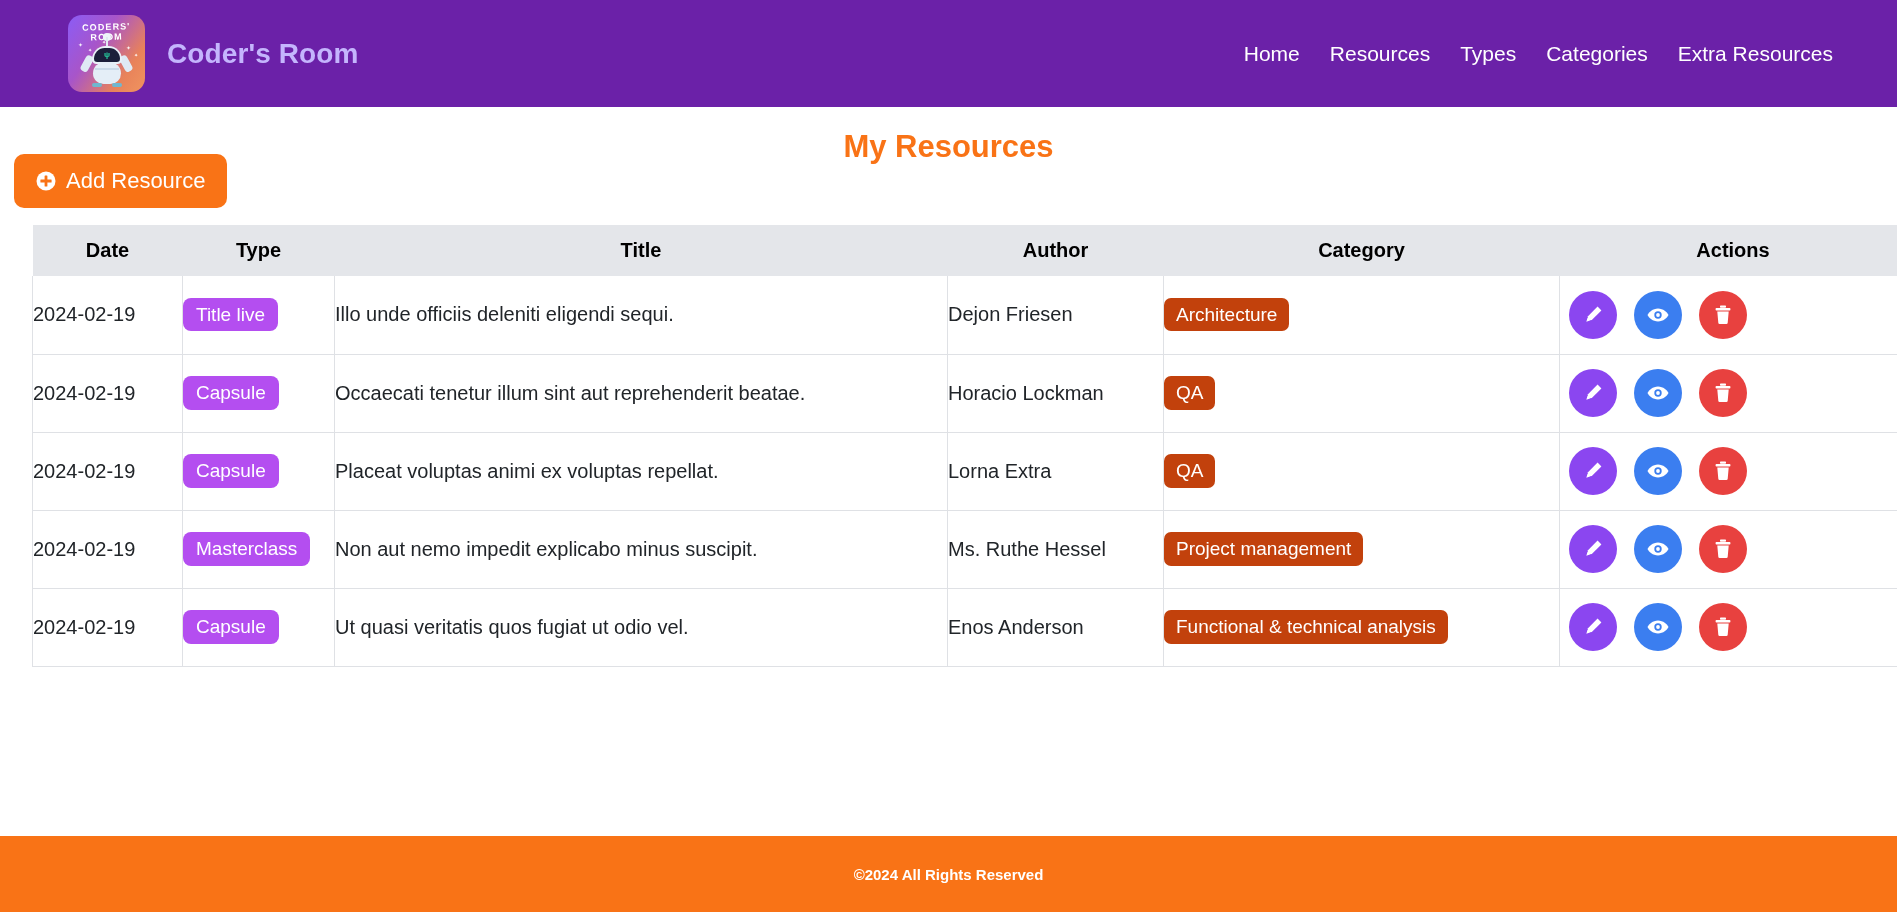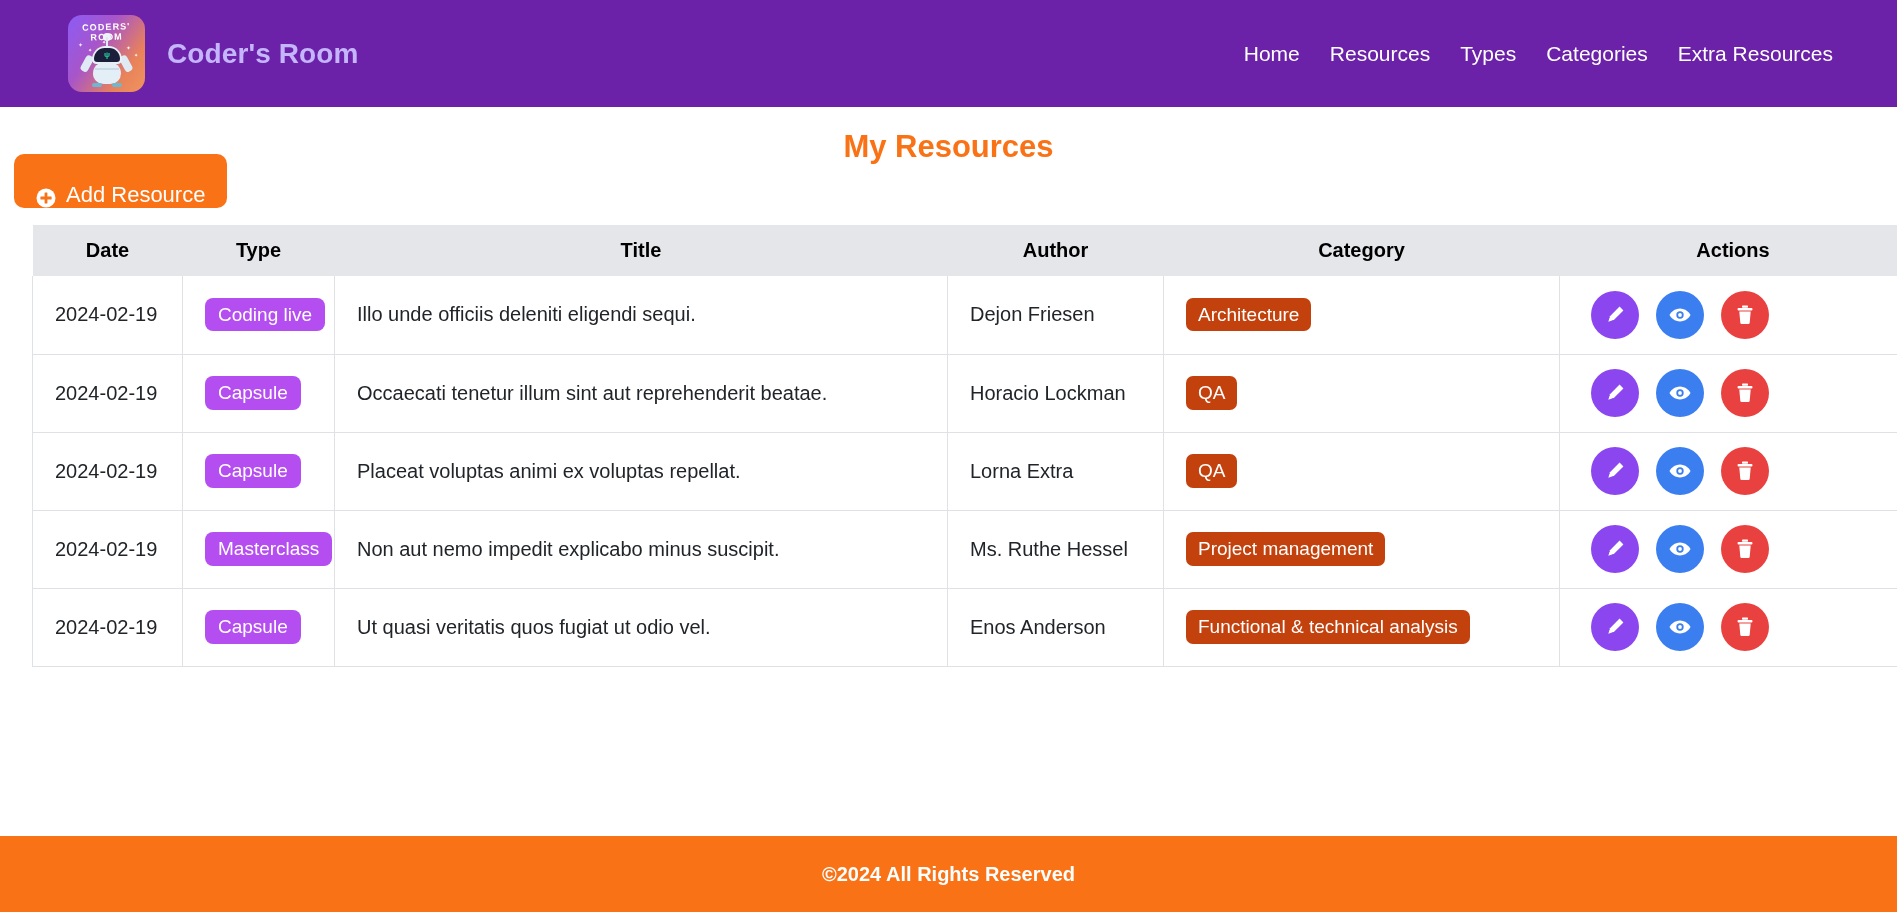--- a/index.html
+++ b/index.html
@@ -145,21 +145,21 @@
     padding-top: 24px;
     line-height: 1;
   }
 
   .add-btn {
     position: absolute;
     left: 14px;
     top: 47px;
     height: 54px;
     display: inline-flex;
-    align-items: flex-end;
+    align-items: center;
     gap: 10px;
     background: #f97316;
     color: #ffffff;
     border: none;
     border-radius: 10px;
     padding: 0 22px;
     font-size: 22px;
     font-family: "Liberation Sans", sans-serif;
     cursor: pointer;
   }
@@ -195,21 +195,21 @@
     vertical-align: middle;
     color: #000000;
     border: none;
   }
 
   table.resources tbody td {
     height: 78px;
     vertical-align: middle;
     border-bottom: 1px solid #dfe1e5;
     border-right: 1px solid #dfe1e5;
-    padding: 0 22px;
+    padding: 0 0;
   }
   table.resources tbody td.cell-date { border-left: 1px solid #dfe1e5; }
   table.resources tbody td.cell-actions { border-right: 1px solid #dfe1e5; }
 
   
   col.c-date     { width: 150px; }
   col.c-type     { width: 152px; }
   col.c-title    { width: 613px; }
   col.c-author   { width: 216px; }
   col.c-category { width: 396px; }
@@ -264,21 +264,21 @@
   .footer {
     position: absolute;
     left: 0; bottom: 0;
     width: 1897px;
     height: 76px;
     background: #f97316;
     display: flex;
     align-items: center;
     justify-content: center;
     color: #ffffff;
-    font-size: 20px;
+    font-size: 15px;
     font-weight: bold;
   }
 </style>
 </head>
 <body>
 
 <div class="page">
 
   <div class="navbar">
     <div class="brand">
@@ -347,21 +347,21 @@
             <th>Type</th>
             <th>Title</th>
             <th>Author</th>
             <th>Category</th>
             <th>Actions</th>
           </tr>
         </thead>
         <tbody id="table-body">
             <tr>
               <td class="cell-date">2024-02-19</td>
-              <td class="cell-type"><span class="badge-type">Coding live</span></td>
+              <td class="cell-type"><span class="badge-type">Title live</span></td>
               <td class="cell-title">Illo unde officiis deleniti eligendi sequi.</td>
               <td class="cell-author">Dejon Friesen</td>
               <td class="cell-category"><span class="badge-category">Architecture</span></td>
               <td class="cell-actions">
                 <div class="actions-group">
                   <button class="act-btn act-edit">
                     <span>
                       <svg width="22" height="22" viewBox="0 0 22 22">
                         <path d="M15.6 2.6l3.8 3.8-9.6 9.6-4.6.8.8-4.6z" fill="#ffffff"></path>
                         <path d="M4.3 17.7l1.2-3.6 2.4 2.4z" fill="#ffffff"></path>

